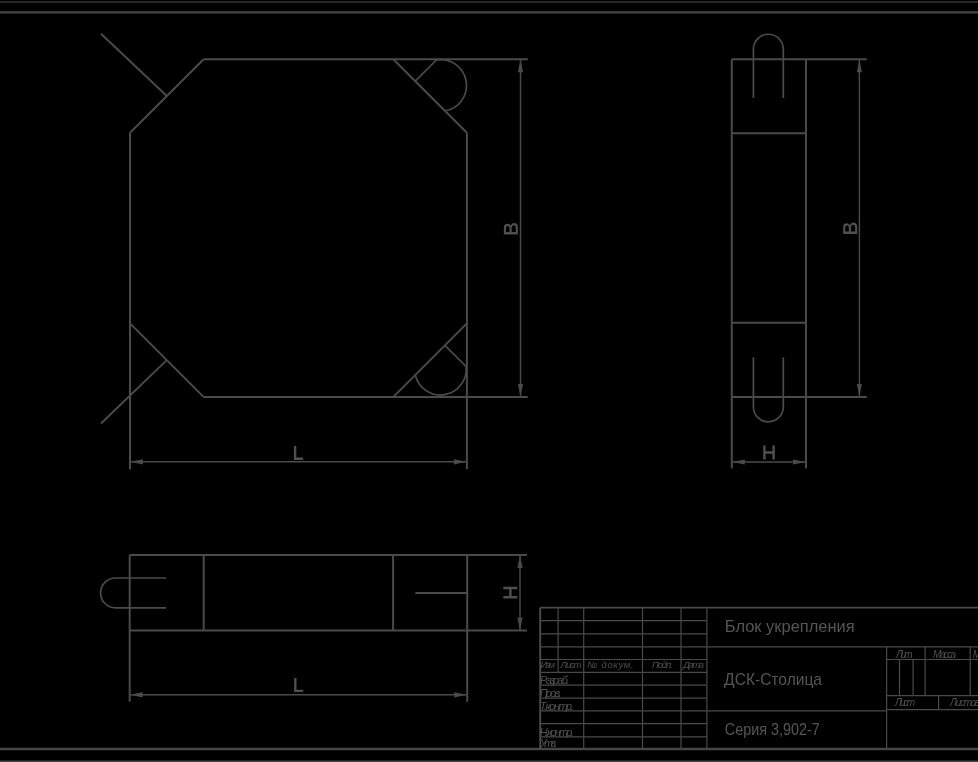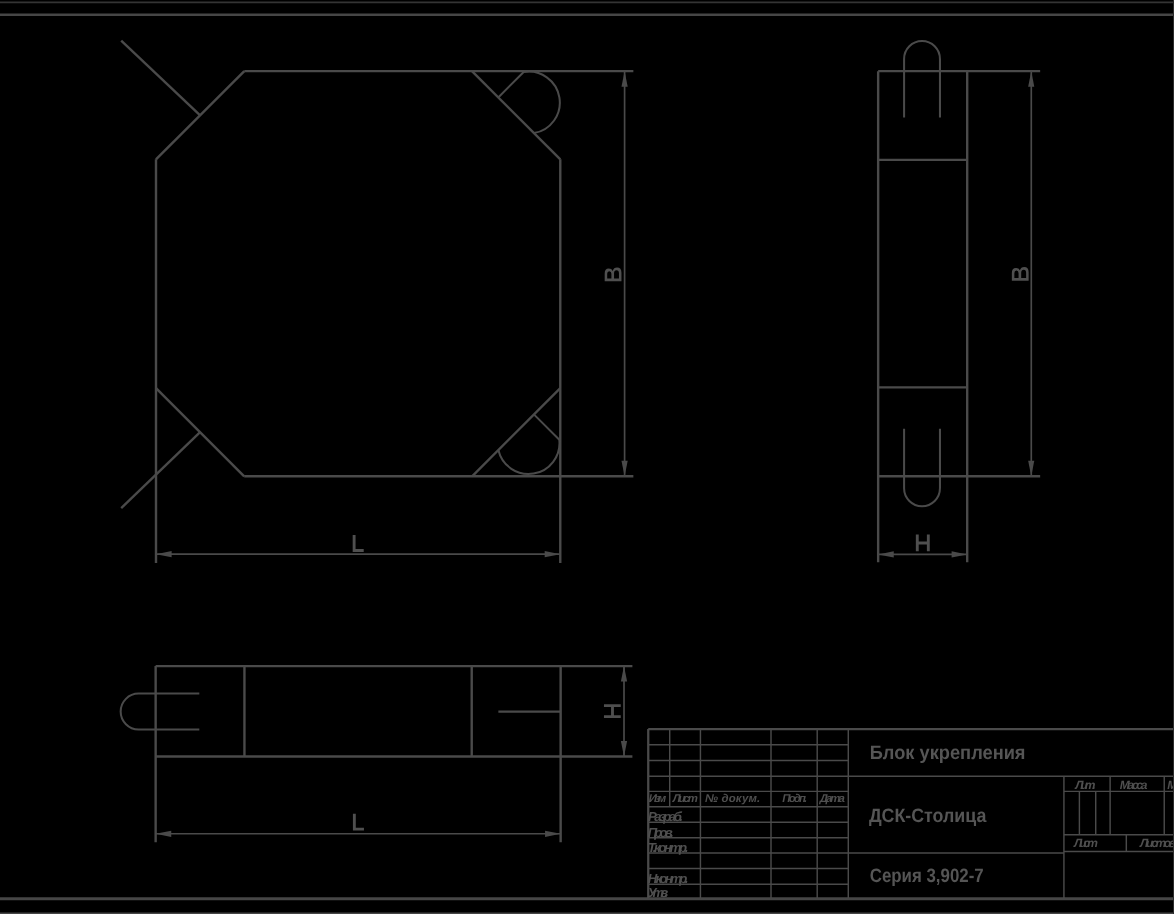--- a/index.html
+++ b/index.html
@@ -1,16 +1,16 @@
 <!DOCTYPE html>
 <html><head>
 <meta charset="utf-8">
 <style>
 html,body{margin:0;padding:0;background:#000;}
-#page{position:relative;width:978px;height:762px;background:#fdba74;overflow:hidden;filter:grayscale(1);font-weight:bold;}
+#page{position:relative;width:978px;height:762px;background:#fdba74;overflow:hidden;filter:grayscale(1);}
 text{font-family:"Liberation Sans",sans-serif;}
 </style>
 </head>
 <body>
 <div id="page">
 <svg width="978" height="762" viewBox="0 0 978 762">
 <rect x="0" y="0" width="978" height="762" fill="#000000"></rect>
 
 <g stroke="#464646" fill="none">
 <line x1="0" y1="12.3" x2="978" y2="12.3" stroke-width="2.2"></line>

